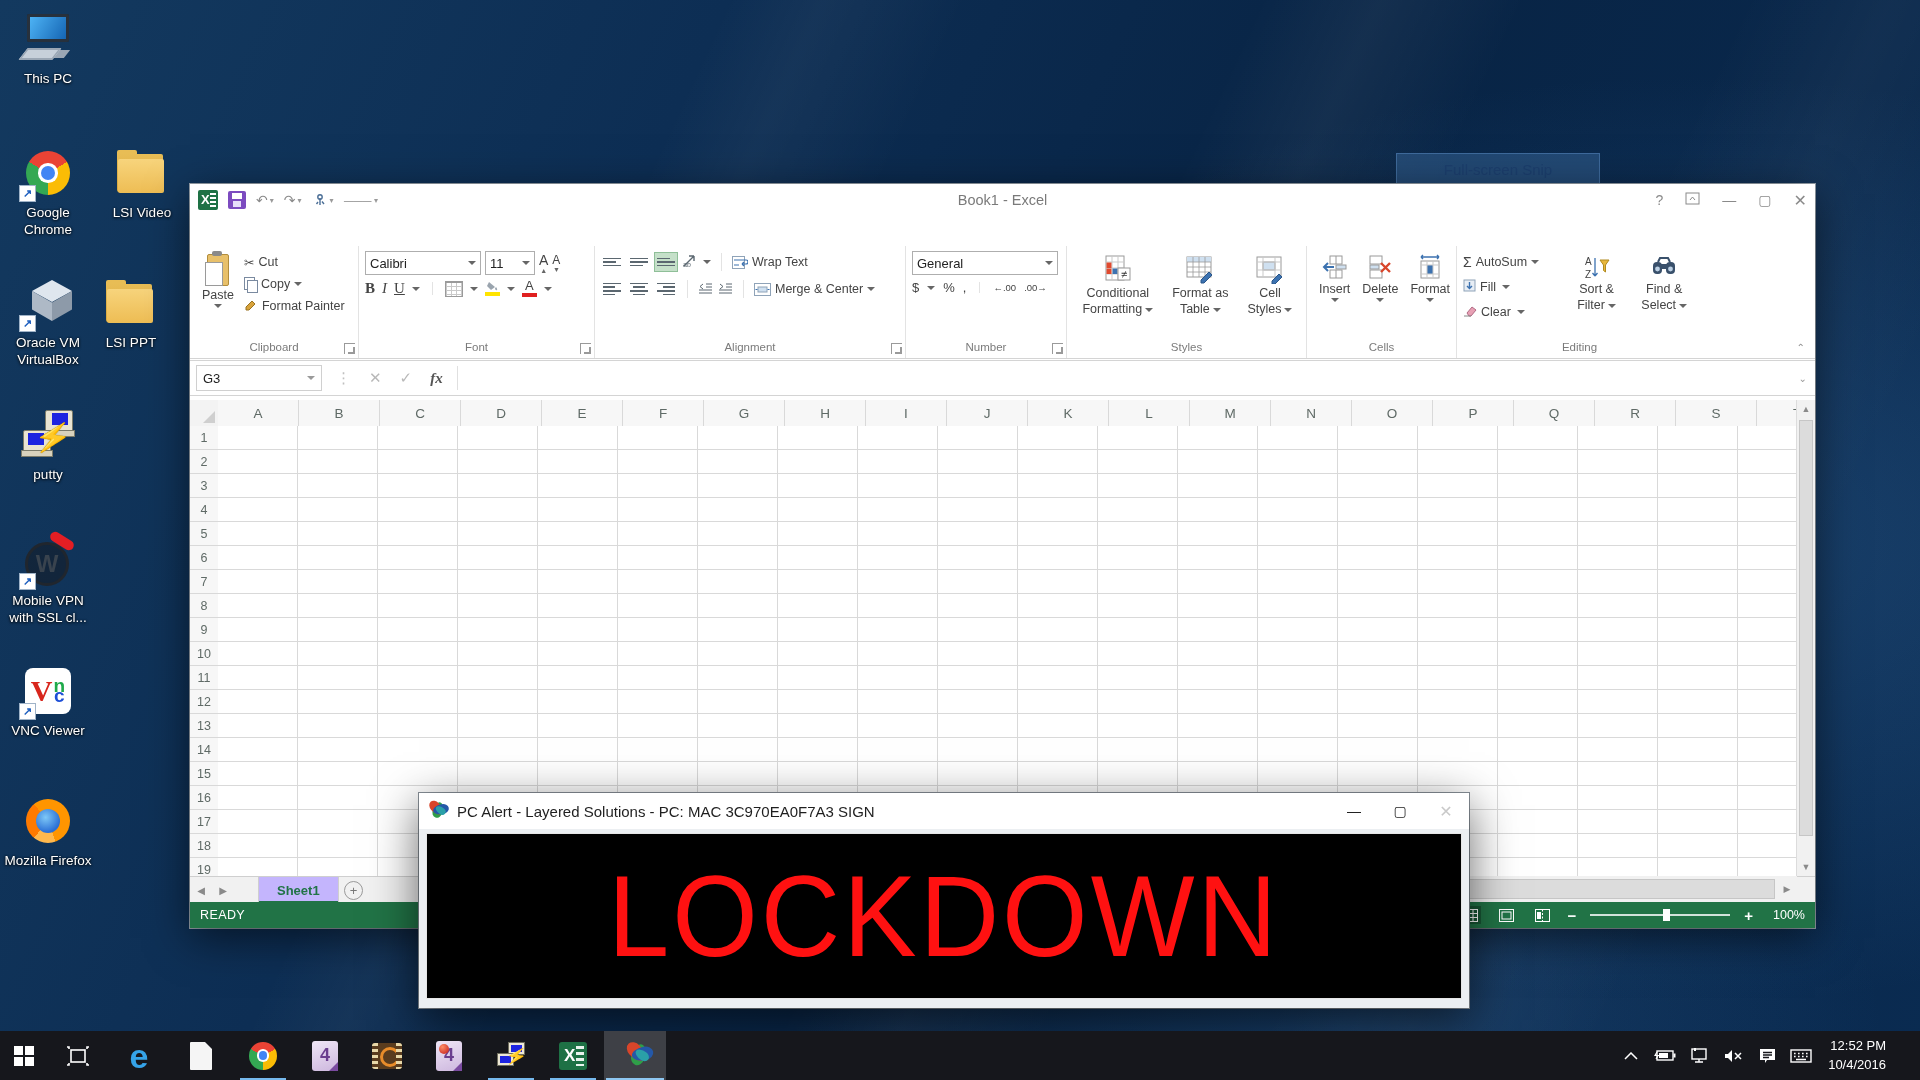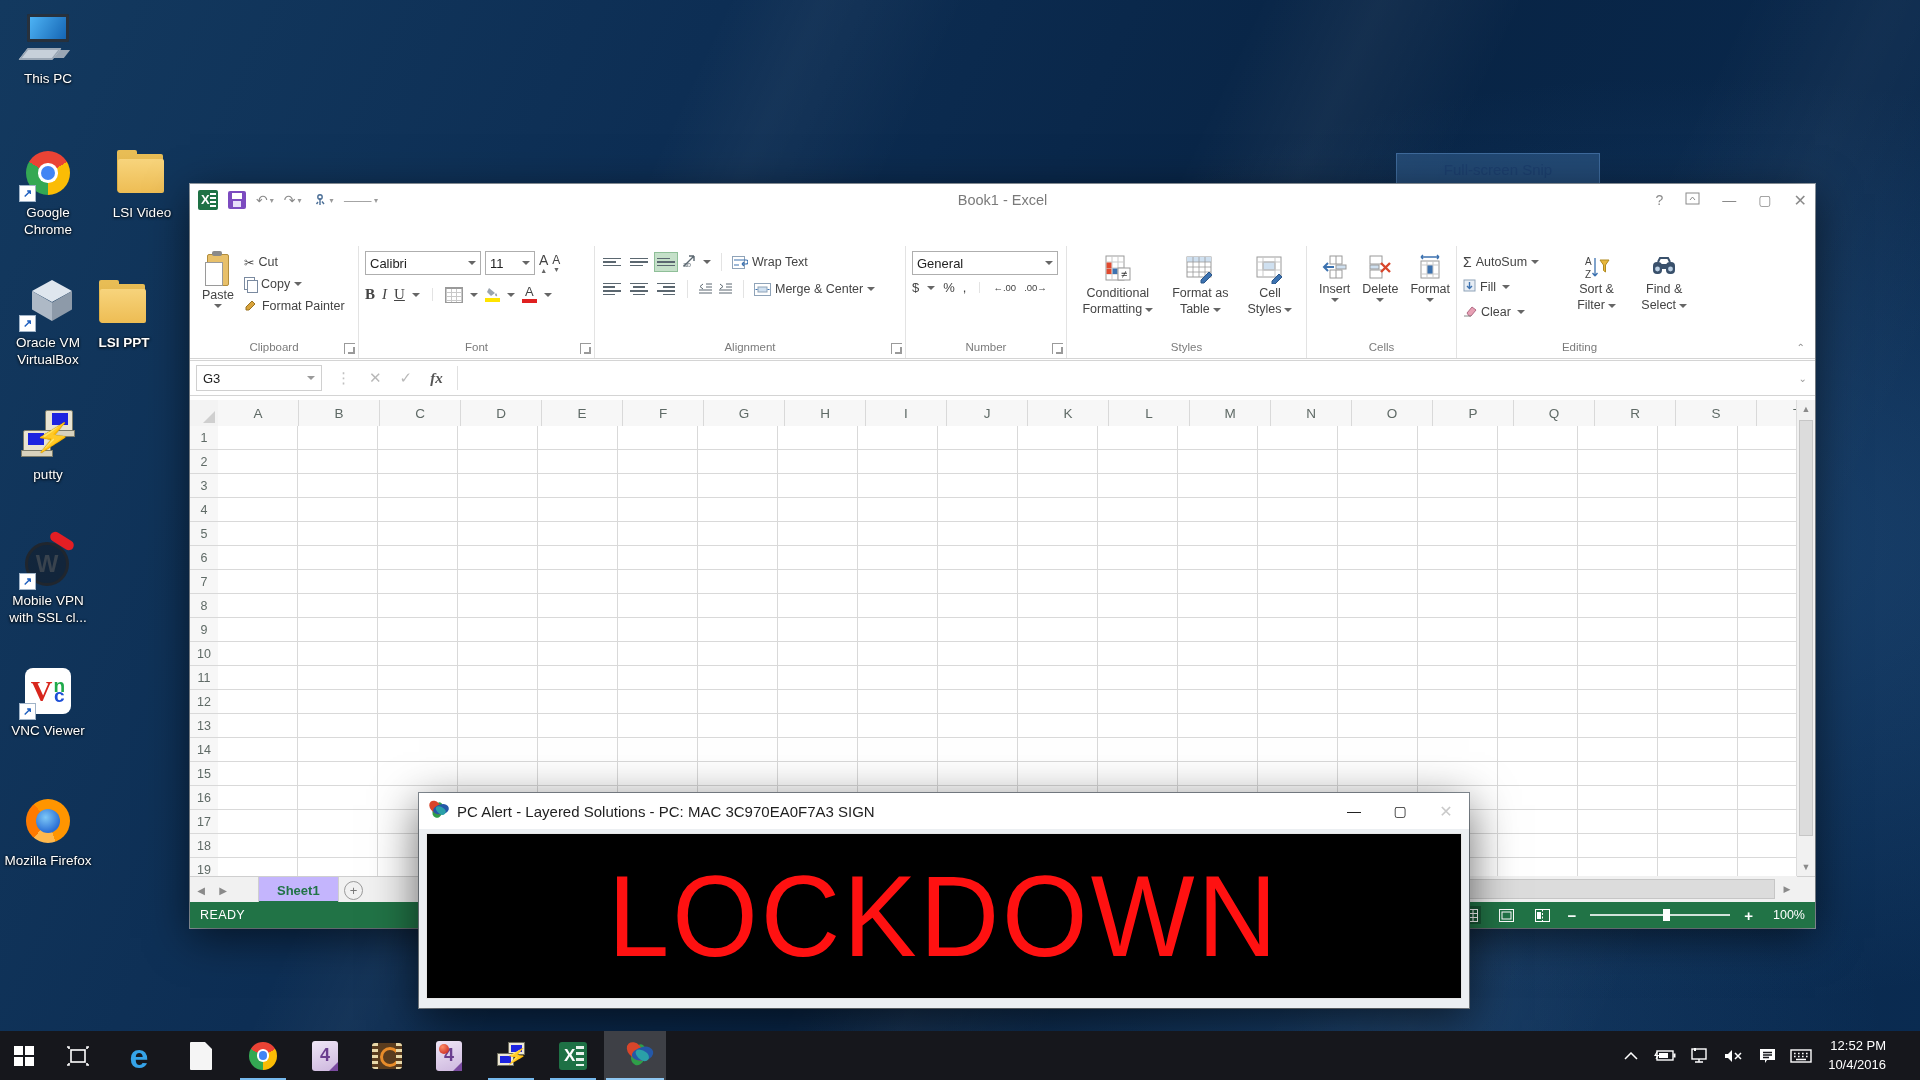--- a/index.html
+++ b/index.html
@@ -300,21 +300,21 @@
       <div class="vbox">
           <div class="top"></div>
           <div class="left"></div>
           <div class="right"></div>
         </div>
       <div class="shortcut-badge">↗</div>
     </div>
     <div class="lbl">Oracle VM VirtualBox</div>
   </div>
 
-  <div class="dicon" style="left:78px;top:276px;font-weight:bold;">
+  <div class="dicon" style="left:85px;top:276px;">
     <div class="glyph">
       <div class="folder">
           <div class="tab"></div>
           <div class="back"></div>
           <div class="front"></div>
         </div>
     </div>
     <div class="lbl">LSI PPT</div>
   </div>
 
@@ -428,21 +428,21 @@
                   </svg></span>
               <span>Format Painter</span>
               </div>
           </div>
         </div>
         <div class="grp-label"><span>Clipboard</span>
           <span class="launcher"></span></div>
       </div>
 
       <div class="grp" style="width:235px;">
-        <div class="grp-body" style="flex-direction:column;gap:11px;">
+        <div class="grp-body" style="flex-direction:column;gap:5px;">
           <div style="display:flex;align-items:center;gap:4px;">
             <div class="combo" style="width:106px;">
               <span>Calibri</span>
                 <span class="caret"></span>
               </div>
             <div class="combo" style="width:40px;">
               <span>11</span>
                 <span class="caret"></span>
               </div>
             <span class="fonticon" style="font-size:14px;">A<span style="font-size:7px;color:#666;">▲</span></span>

